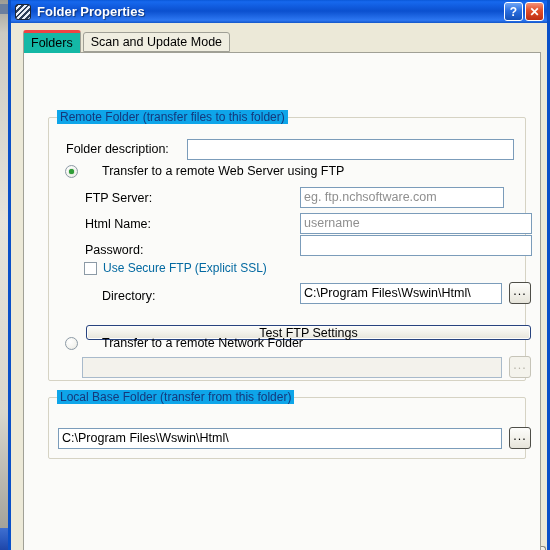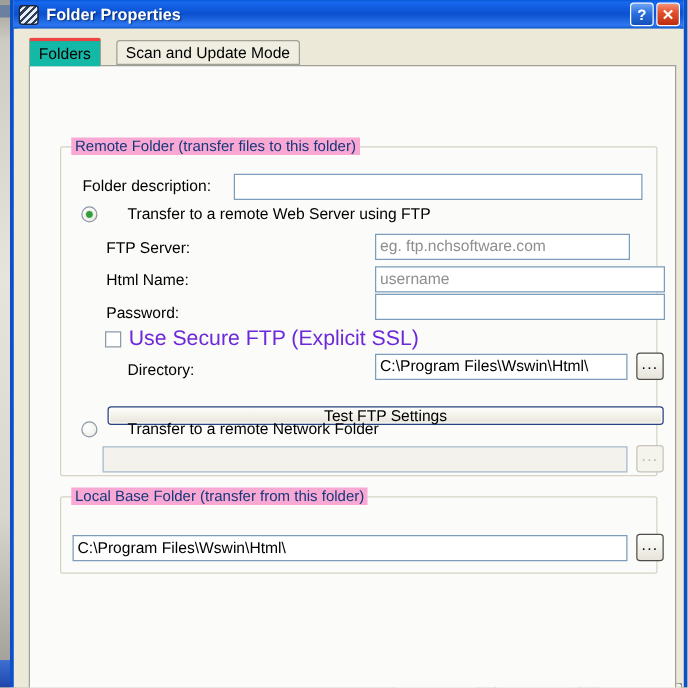--- a/index.html
+++ b/index.html
@@ -120,21 +120,21 @@
     z-index: 3;
     margin-bottom: -1px;
     border-top-left-radius: 3px;
     border-top-right-radius: 3px;
   }
   .tab.inactive {
     background: #f0eee1;
     border: 1px solid #a0a096;
     border-bottom: 1px solid #a0a096;
     height: 20px;
-    margin-left: 12px;
+    margin-left: 2px;
     border-top-left-radius: 3px;
     border-top-right-radius: 3px;
   }
 
   .tabpanel {
     position: absolute;
     left: 9px; top: 29px;
     width: 518px; height: 509px;
     background: #fbfbf9;
     border: 1px solid #a0a096;
@@ -145,21 +145,21 @@
   
   .group {
     position: absolute;
     border: 1px solid #d6d3c4;
     border-radius: 2px;
     box-sizing: border-box;
   }
   .group > .legend {
     position: absolute;
     top: -8px; left: 8px;
-    background: #f9a8d4;
+    background: #0ea5e9;
     padding: 0 3px;
     font-size: 12px;
     color: #15387b;
     white-space: nowrap;
     font-family: "Liberation Sans", sans-serif;
   }
   #group-remote { left: 24px; top: 64px; width: 478px; height: 264px; }
   #group-local  { left: 24px; top: 344px; width: 478px; height: 62px; }
 
   
@@ -217,21 +217,21 @@
   .check-row { position: absolute; display: flex; align-items: center; }
   .checkbox {
     width: 13px; height: 13px;
     background: #ffffff;
     border: 1px solid #8c9aa6;
     box-sizing: border-box;
     flex: none;
   }
   .check-label {
     margin-left: 6px;
-    font-size: 17px; color: #6d28d9;
+    font-size: 12px; color: #0369a1;
     font-family: "Liberation Sans", sans-serif;
     white-space: nowrap;
   }
 
   .btn {
     position: absolute;
     box-sizing: border-box;
     background: linear-gradient(180deg,#fdfdfb 0%,#f2f1ea 52%,#e6e4da 100%);
     border: 1px solid #8d8d84;
     border-radius: 3px;

